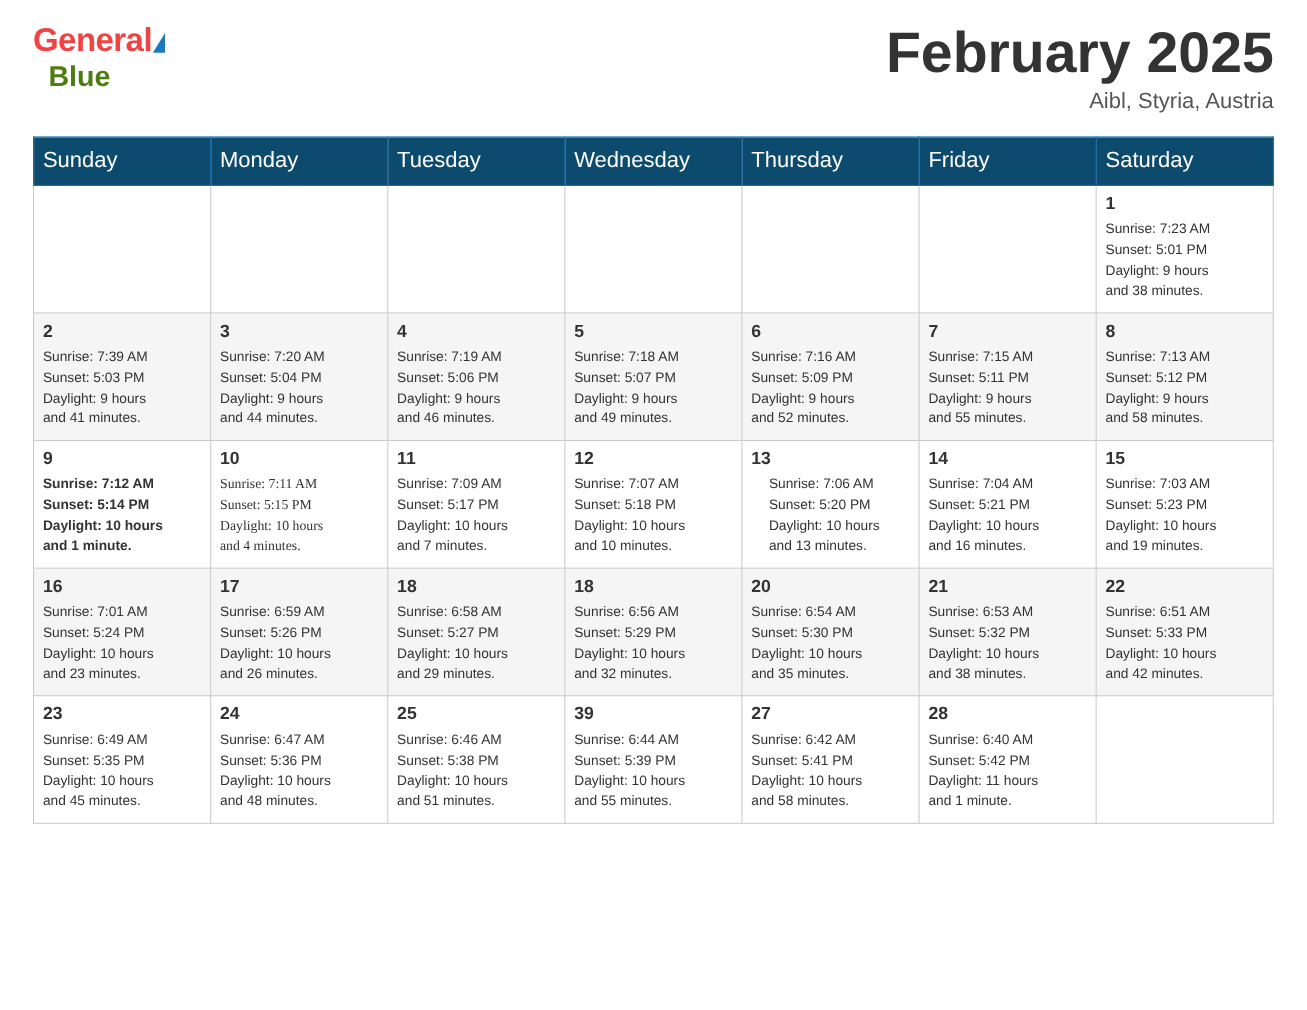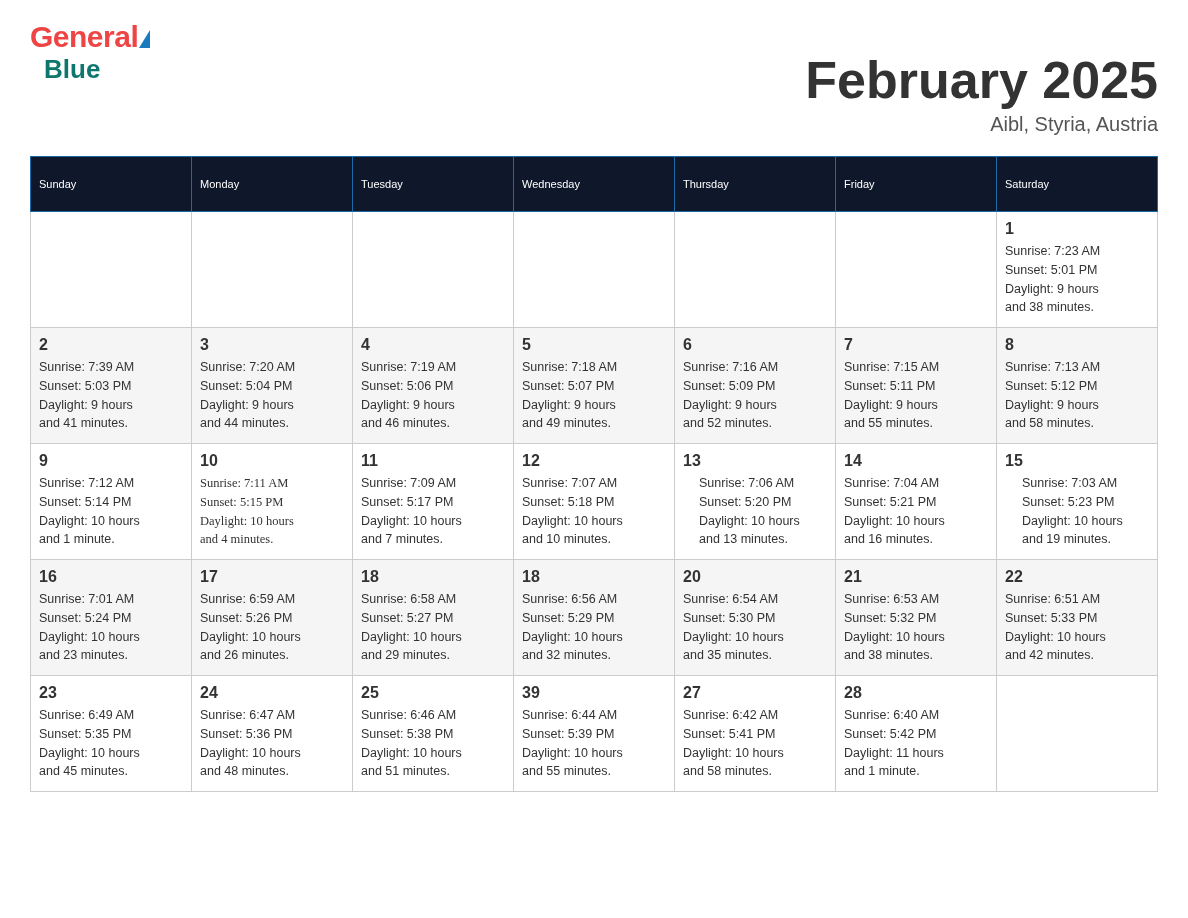--- a/index.html
+++ b/index.html
@@ -17,44 +17,43 @@
       align-items: flex-start;
       margin-bottom: 20px;
     }
     .logo {
       display: flex;
       flex-direction: column;
       align-items: flex-start;
     }
     .title-section {
       text-align: right;
-      margin-top: 32px;
     }
     .month-title {
       font-size: 52px;
       font-weight: bold;
       color: #333;
       line-height: 1.1;
     }
     .location {
       font-size: 20px;
       color: #555;
       margin-top: 4px;
     }
     .calendar {
       width: 100%;
       border-collapse: collapse;
       border: 1px solid #ccc;
     }
     .calendar th {
-      background: #0f172a;
+      background: #0c4a6e;
       color: #fff;
-      font-size: 11px;
+      font-size: 20px;
       font-weight: normal;
-      padding: 21px 8px;
+      padding: 10px 8px;
       text-align: left;
       border: 1px solid #1a6aaa;
     }
     .calendar td {
       vertical-align: top;
       padding: 8px 8px 10px 8px;
       border: 1px solid #ccc;
       width: calc(100% / 7);
       min-height: 120px;
       font-size: 13px;
@@ -98,21 +97,21 @@
       border-left: 11px solid transparent;
       border-right: 0px solid transparent;
       border-bottom: 18px solid #1a7abf;
       margin-left: 1px;
       position: relative;
       top: 2px;
     }
     .logo-blue-text {
       font-size: 26px;
       font-weight: bold;
-      color: #0f766e;
+      color: #4d7c0f;
       margin-left: 14px;
       text-align: center;
     }
   </style>
 </head>
 <body>
 
 <div class="header">
   <div class="logo">
     <div class="logo-row">
@@ -202,21 +201,21 @@
           <span class="day-number">8</span>
           <div class="day-info" style="white-space: pre-line;">Sunrise: 7:13 AM
 Sunset: 5:12 PM
 Daylight: 9 hours
 and 58 minutes.</div>
         </td>
       </tr>
       <tr>
         <td>
           <span class="day-number">9</span>
-          <div class="day-info" style="white-space: pre-line;">Sunrise: 7:12 AM
+          <div class="day-info" style="white-space: pre-line; font-weight: bold;">Sunrise: 7:12 AM
 Sunset: 5:14 PM
 Daylight: 10 hours
 and 1 minute.</div>
         </td>
         <td>
           <span class="day-number">10</span>
           <div class="day-info" style="white-space: pre-line; font-family: Liberation Serif, serif;">Sunrise: 7:11 AM
 Sunset: 5:15 PM
 Daylight: 10 hours
 and 4 minutes.</div>
@@ -244,21 +243,21 @@
         </td>
         <td>
           <span class="day-number">14</span>
           <div class="day-info" style="white-space: pre-line;">Sunrise: 7:04 AM
 Sunset: 5:21 PM
 Daylight: 10 hours
 and 16 minutes.</div>
         </td>
         <td>
           <span class="day-number">15</span>
-          <div class="day-info" style="white-space: pre-line; margin-left: 17px;">Sunrise: 7:03 AM
+          <div class="day-info" style="white-space: pre-line;">Sunrise: 7:03 AM
 Sunset: 5:23 PM
 Daylight: 10 hours
 and 19 minutes.</div>
         </td>
       </tr>
       <tr>
         <td>
           <span class="day-number">16</span>
           <div class="day-info" style="white-space: pre-line;">Sunrise: 7:01 AM
 Sunset: 5:24 PM

